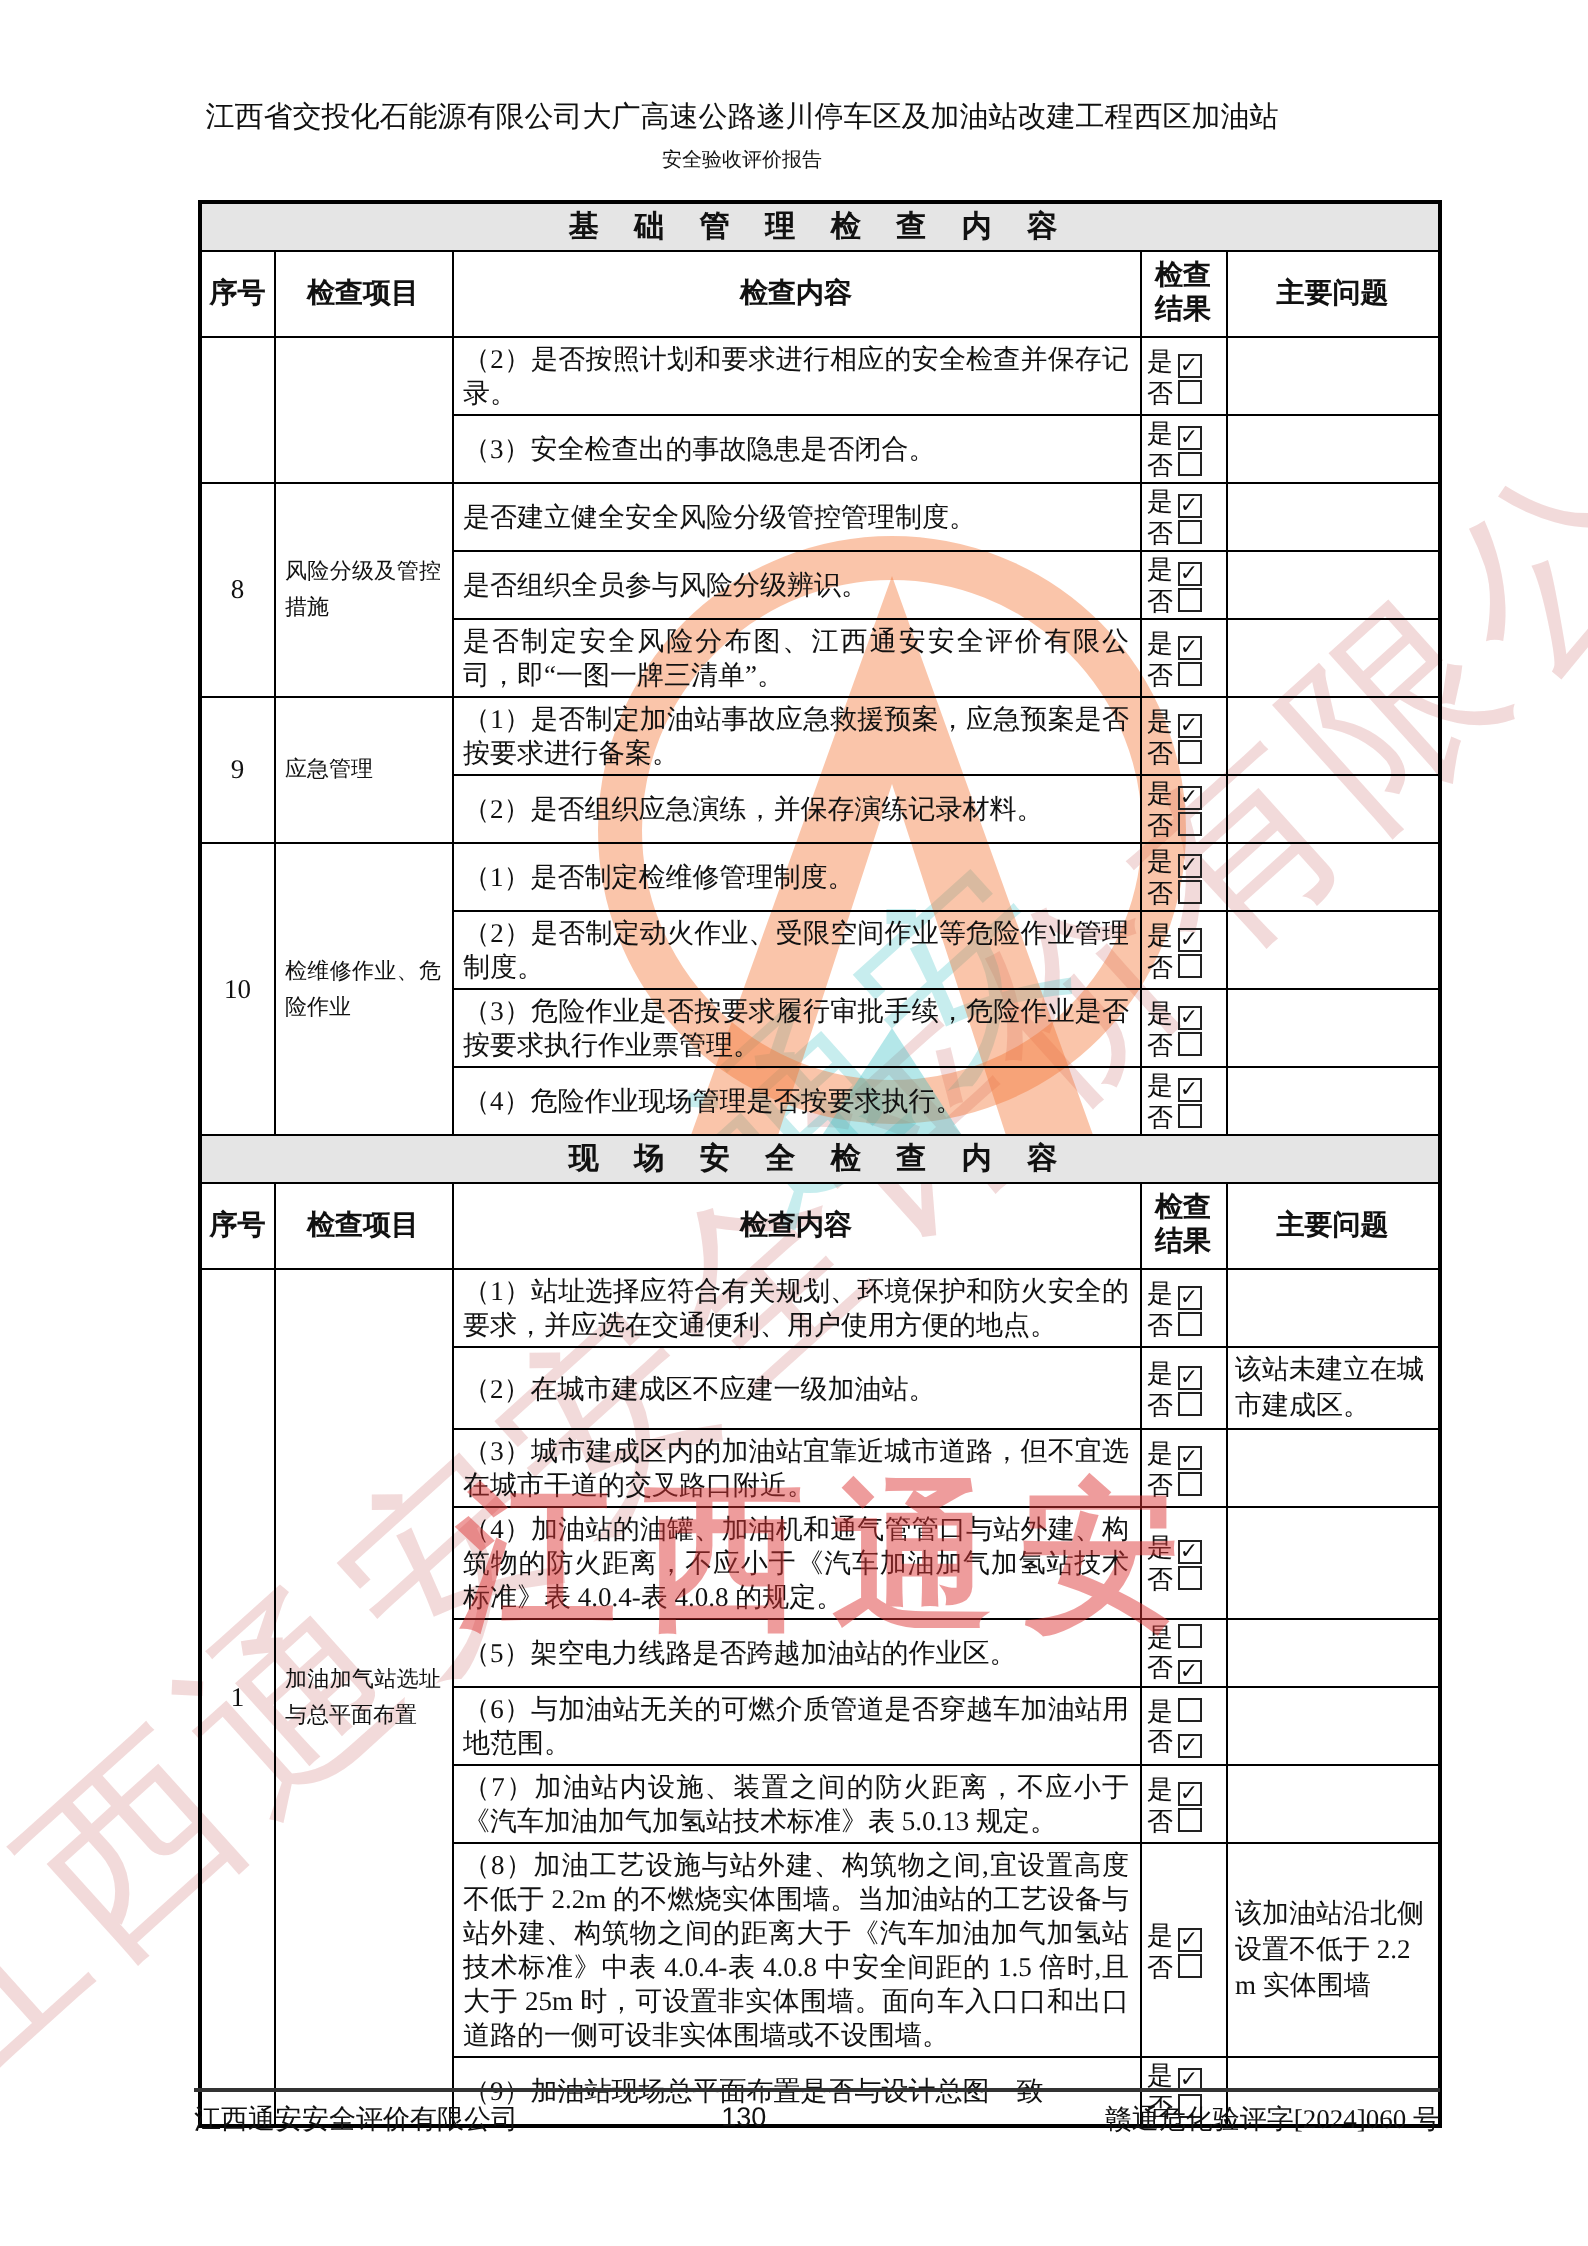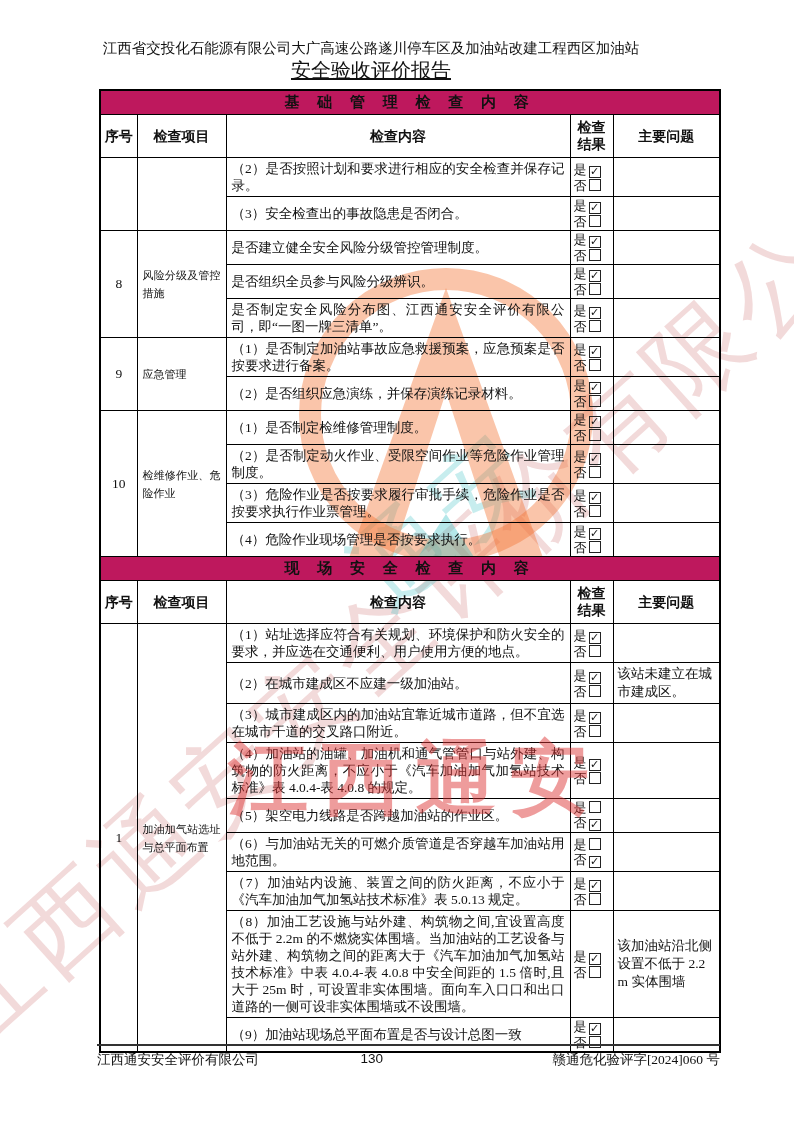--- a/index.html
+++ b/index.html
@@ -11,29 +11,29 @@
   .wm-diagonal{position:absolute;left:-250px;top:535px;width:1350px;text-align:center;
        transform:rotate(-42deg);white-space:nowrap;font-size:100px;letter-spacing:6px;
        color:rgba(222,158,158,0.38);}
   .wm-teal{position:absolute;left:340px;top:455px;transform:rotate(-42deg);white-space:nowrap;
        font-size:96px;letter-spacing:10px;color:rgba(70,195,200,0.30);}
   .wm-logo{position:absolute;left:293px;top:262px;}
   .wm-red{position:absolute;left:228px;top:726px;z-index:2;pointer-events:none;
        font-size:80px;font-weight:bold;letter-spacing:14px;color:#dd3333;opacity:0.48;white-space:nowrap;}
 
   
-  .page-content{position:absolute;left:99px;top:37px;width:544px;z-index:1;}
+  .page-content{position:absolute;left:99px;top:48px;width:544px;z-index:1;}
   .doc-title{text-align:center;line-height:22px;margin-bottom:8px;}
   .doc-title .t1{font-size:14.5px;}
-  .doc-title .t2{font-size:20px;text-decoration:underline;}
+  .doc-title .t2{font-size:10px;}
 
   table.checklist{border-collapse:collapse;width:620px;table-layout:fixed;border:2px solid #000;}
   table.checklist td,table.checklist th{border:1px solid #000;vertical-align:middle;
        word-break:break-all;overflow:hidden;}
-  .section-bar{background:#be185d;font-weight:bold;text-align:center;font-size:15px;
+  .section-bar{background:#e5e5e5;font-weight:bold;text-align:center;font-size:15px;
        letter-spacing:7px;padding:2px 0;}
   th.hcell{font-size:14px;font-weight:bold;text-align:center;padding:4px 2px;line-height:17px;}
   td.num{font-size:13.5px;text-align:center;padding:1px;}
   td.item{font-size:11px;text-align:justify;text-justify:inter-character;
        padding:2px 5px;line-height:18px;}
   td.content{font-size:13.5px;text-align:justify;text-justify:inter-character;
        padding:2px 5px;line-height:17px;}
   td.result{font-size:13px;line-height:15px;padding:1px 1px 1px 3px;vertical-align:middle;}
   td.problem{font-size:13.5px;padding:2px 4px;line-height:18px;vertical-align:middle;}
   .rline{display:block;white-space:nowrap;}

